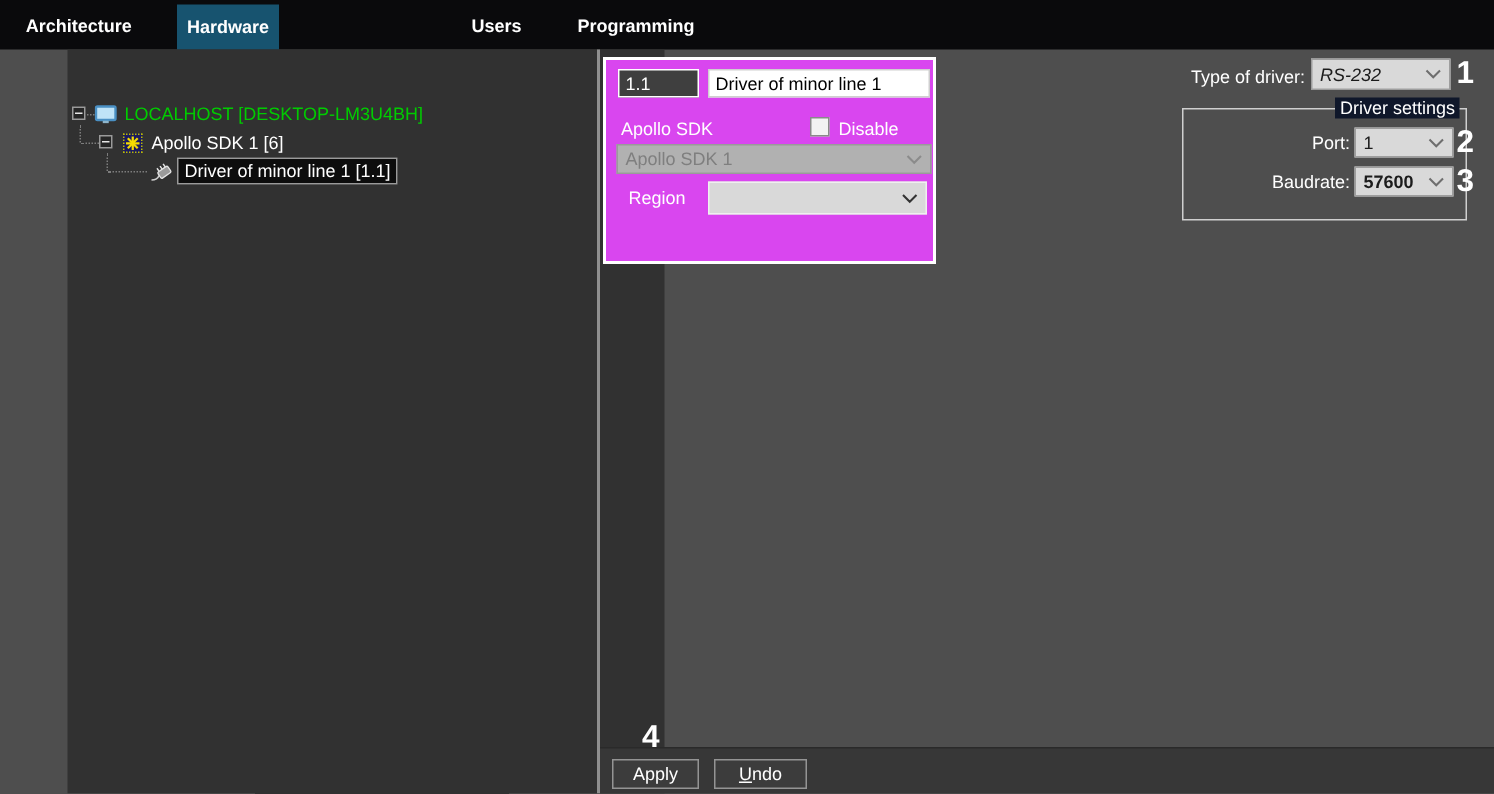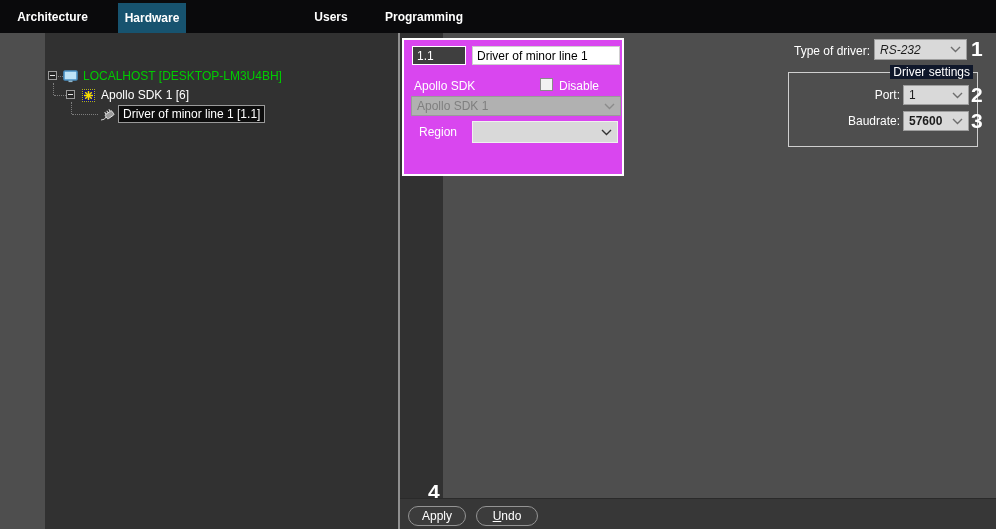--- a/index.html
+++ b/index.html
@@ -46,21 +46,21 @@
 
   
   .rlabel { position:absolute; font-size:12px; color:#fff; text-align:right; }
   .groupbox { left:788px; top:72px; width:190px; height:75px; border:1px solid #cfcfcf; }
   .groupbox-label { position:absolute; top:-8px; right:4px; background:#0f172a; padding:0 3px;
                     font-size:12px; color:#fff; }
   .annot { position:absolute; font-size:21px; font-weight:bold; color:#ffffff; }
 
   
   .bottombar { left:400px; top:498px; width:596px; height:31px; background:#373737; border-top:1px solid #2a2a2a; }
-  .btn { position:absolute; height:20px; background:#3c3c3c; border:1px solid #949494; border-radius:10px;
+  .btn { position:absolute; height:20px; background:#3c3c3c; border:1px solid #949494; border-radius:0;
          color:#fff; font-size:12px; display:flex; align-items:center; justify-content:center; cursor:default; }
   .btn .u { text-decoration:underline; }
 </style>
 </head>
 <body>
 
 <div class="abs tabbar">
   <div class="tab" style="left:10px; width:85px;">Architecture</div>
   <div class="tab active" style="left:118px; width:68px;">Hardware</div>
   <div class="tab" style="left:296px; width:70px;">Users</div>

